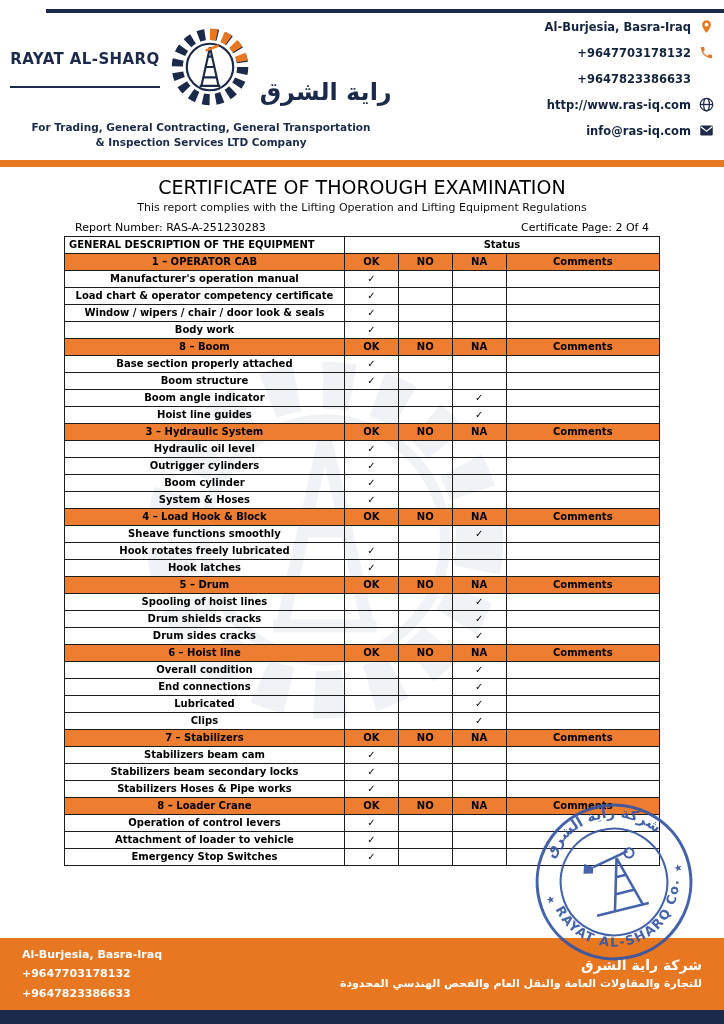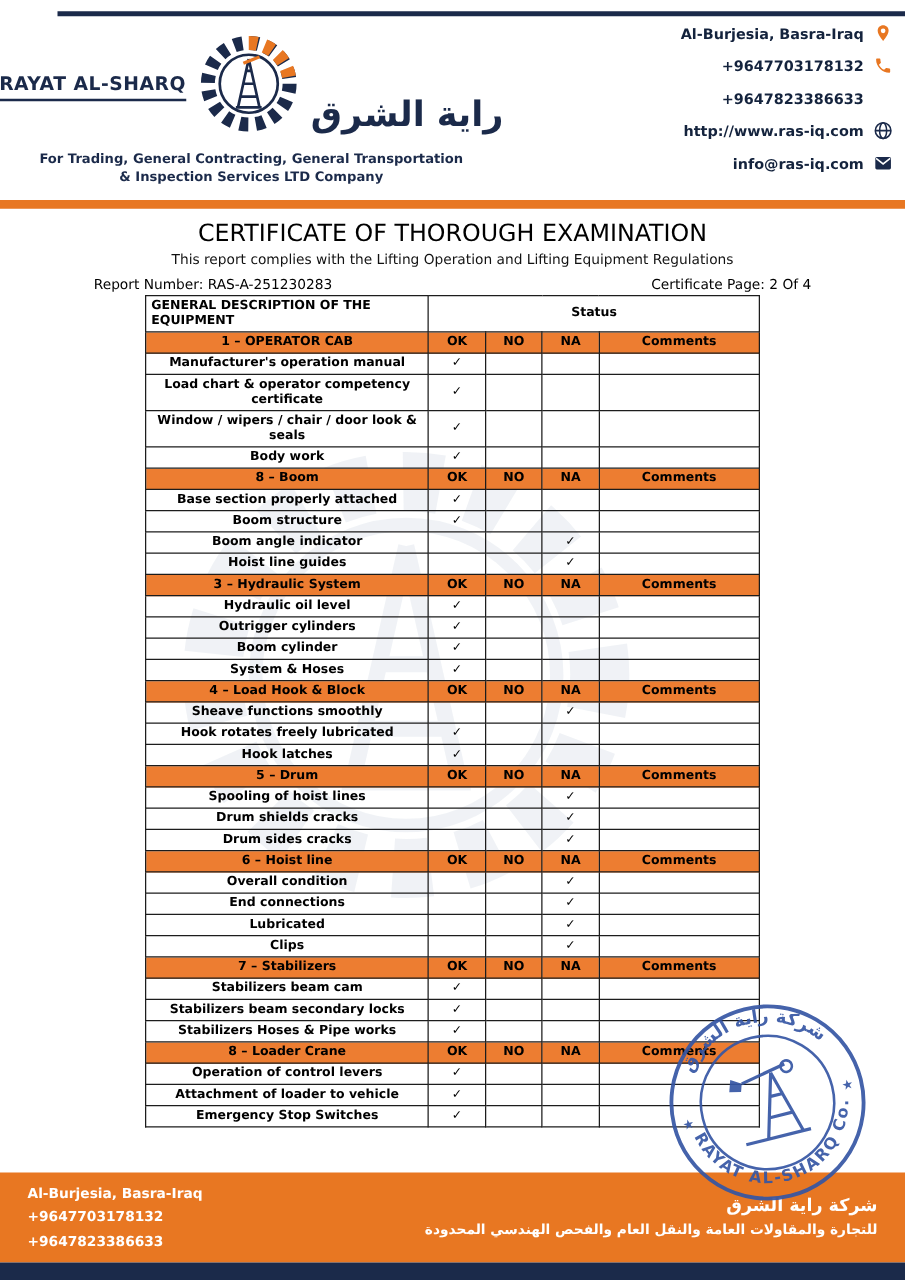--- a/index.html
+++ b/index.html
@@ -6,38 +6,38 @@
   html,body { background:#fff; }
   body { font-family:"DejaVu Sans","Liberation Sans",sans-serif; }
   .page { position:relative; width:724px; height:1024px; background:#fff; overflow:hidden; margin:0 auto; }
 
   
   .header { position:relative; height:160px; }
   .top-rule { position:absolute; top:9px; left:46px; right:0; height:4px; background:var(--navy,#1B2A4A); }
   .logo-block { position:absolute; left:26px; top:24px; width:350px; }
   .logo-row { display:flex; align-items:center; justify-content:center; gap:7px; }
   .company-en { font-size:15px; font-weight:bold; color:var(--navy,#1B2A4A); letter-spacing:.4px;
-                border-bottom:2px solid var(--navy,#1B2A4A); padding-bottom:3px; white-space:nowrap;text-align:right; }
-  .company-ar { font-size:28px; font-weight:bold; color:var(--navy,#1B2A4A); white-space:nowrap; direction:rtl;margin-top:45px; }
+                border-bottom:2px solid var(--navy,#1B2A4A); padding-bottom:18px; white-space:nowrap;text-align:right; }
+  .company-ar { font-size:24px; font-weight:bold; color:var(--navy,#1B2A4A); white-space:nowrap; direction:rtl;margin-top:45px; }
   .tagline { margin-top:6px; text-align:center; font-size:10.5px; font-weight:bold;
              color:var(--navy,#1B2A4A); line-height:1.45; }
   .contacts { position:absolute; top:15px; right:10px; display:flex; flex-direction:column; gap:3px; }
   .contact-row { display:flex; align-items:center; justify-content:flex-end; gap:7px; height:23px;
                  font-size:11.5px; font-weight:bold; color:#14233d; }
   .contact-icon { width:16px; height:16px; display:flex; align-items:center; justify-content:center; }
   .divider { height:7px; background:var(--orange,#E87722); }
 
   
   .doc-title { margin-top:9px; text-align:center; font-size:19px; font-weight:normal; color:#000; }
   .doc-subtitle { margin-top:3px; text-align:center; font-size:11px; color:#111; }
   .report-row { width:574px; margin:7px auto 2px; display:flex; justify-content:space-between;
                 font-size:11px; color:#000; }
 
   
-  table.equip { width:492px; margin:0 auto; border-collapse:collapse; position:relative; z-index:2; }
+  table.equip { width:596px; margin:0 auto; border-collapse:collapse; position:relative; z-index:2; }
   .equip th, .equip td { border:1px solid #1c1c1c; padding:2px 4px; font-size:10px; line-height:1.2;
                          color:#000; background:transparent; }
   .equip thead th { font-weight:bold; }
   .desc-head { text-align:left; }
   .status-head { text-align:center; }
   .section-row td { background:var(--table-orange,#ED7D31); font-weight:bold; }
   .section-row .status-cell { text-align:center; }
   .desc-cell { text-align:center; font-weight:bold; }
   .mark-cell { text-align:center; }
   .comment-cell {}

